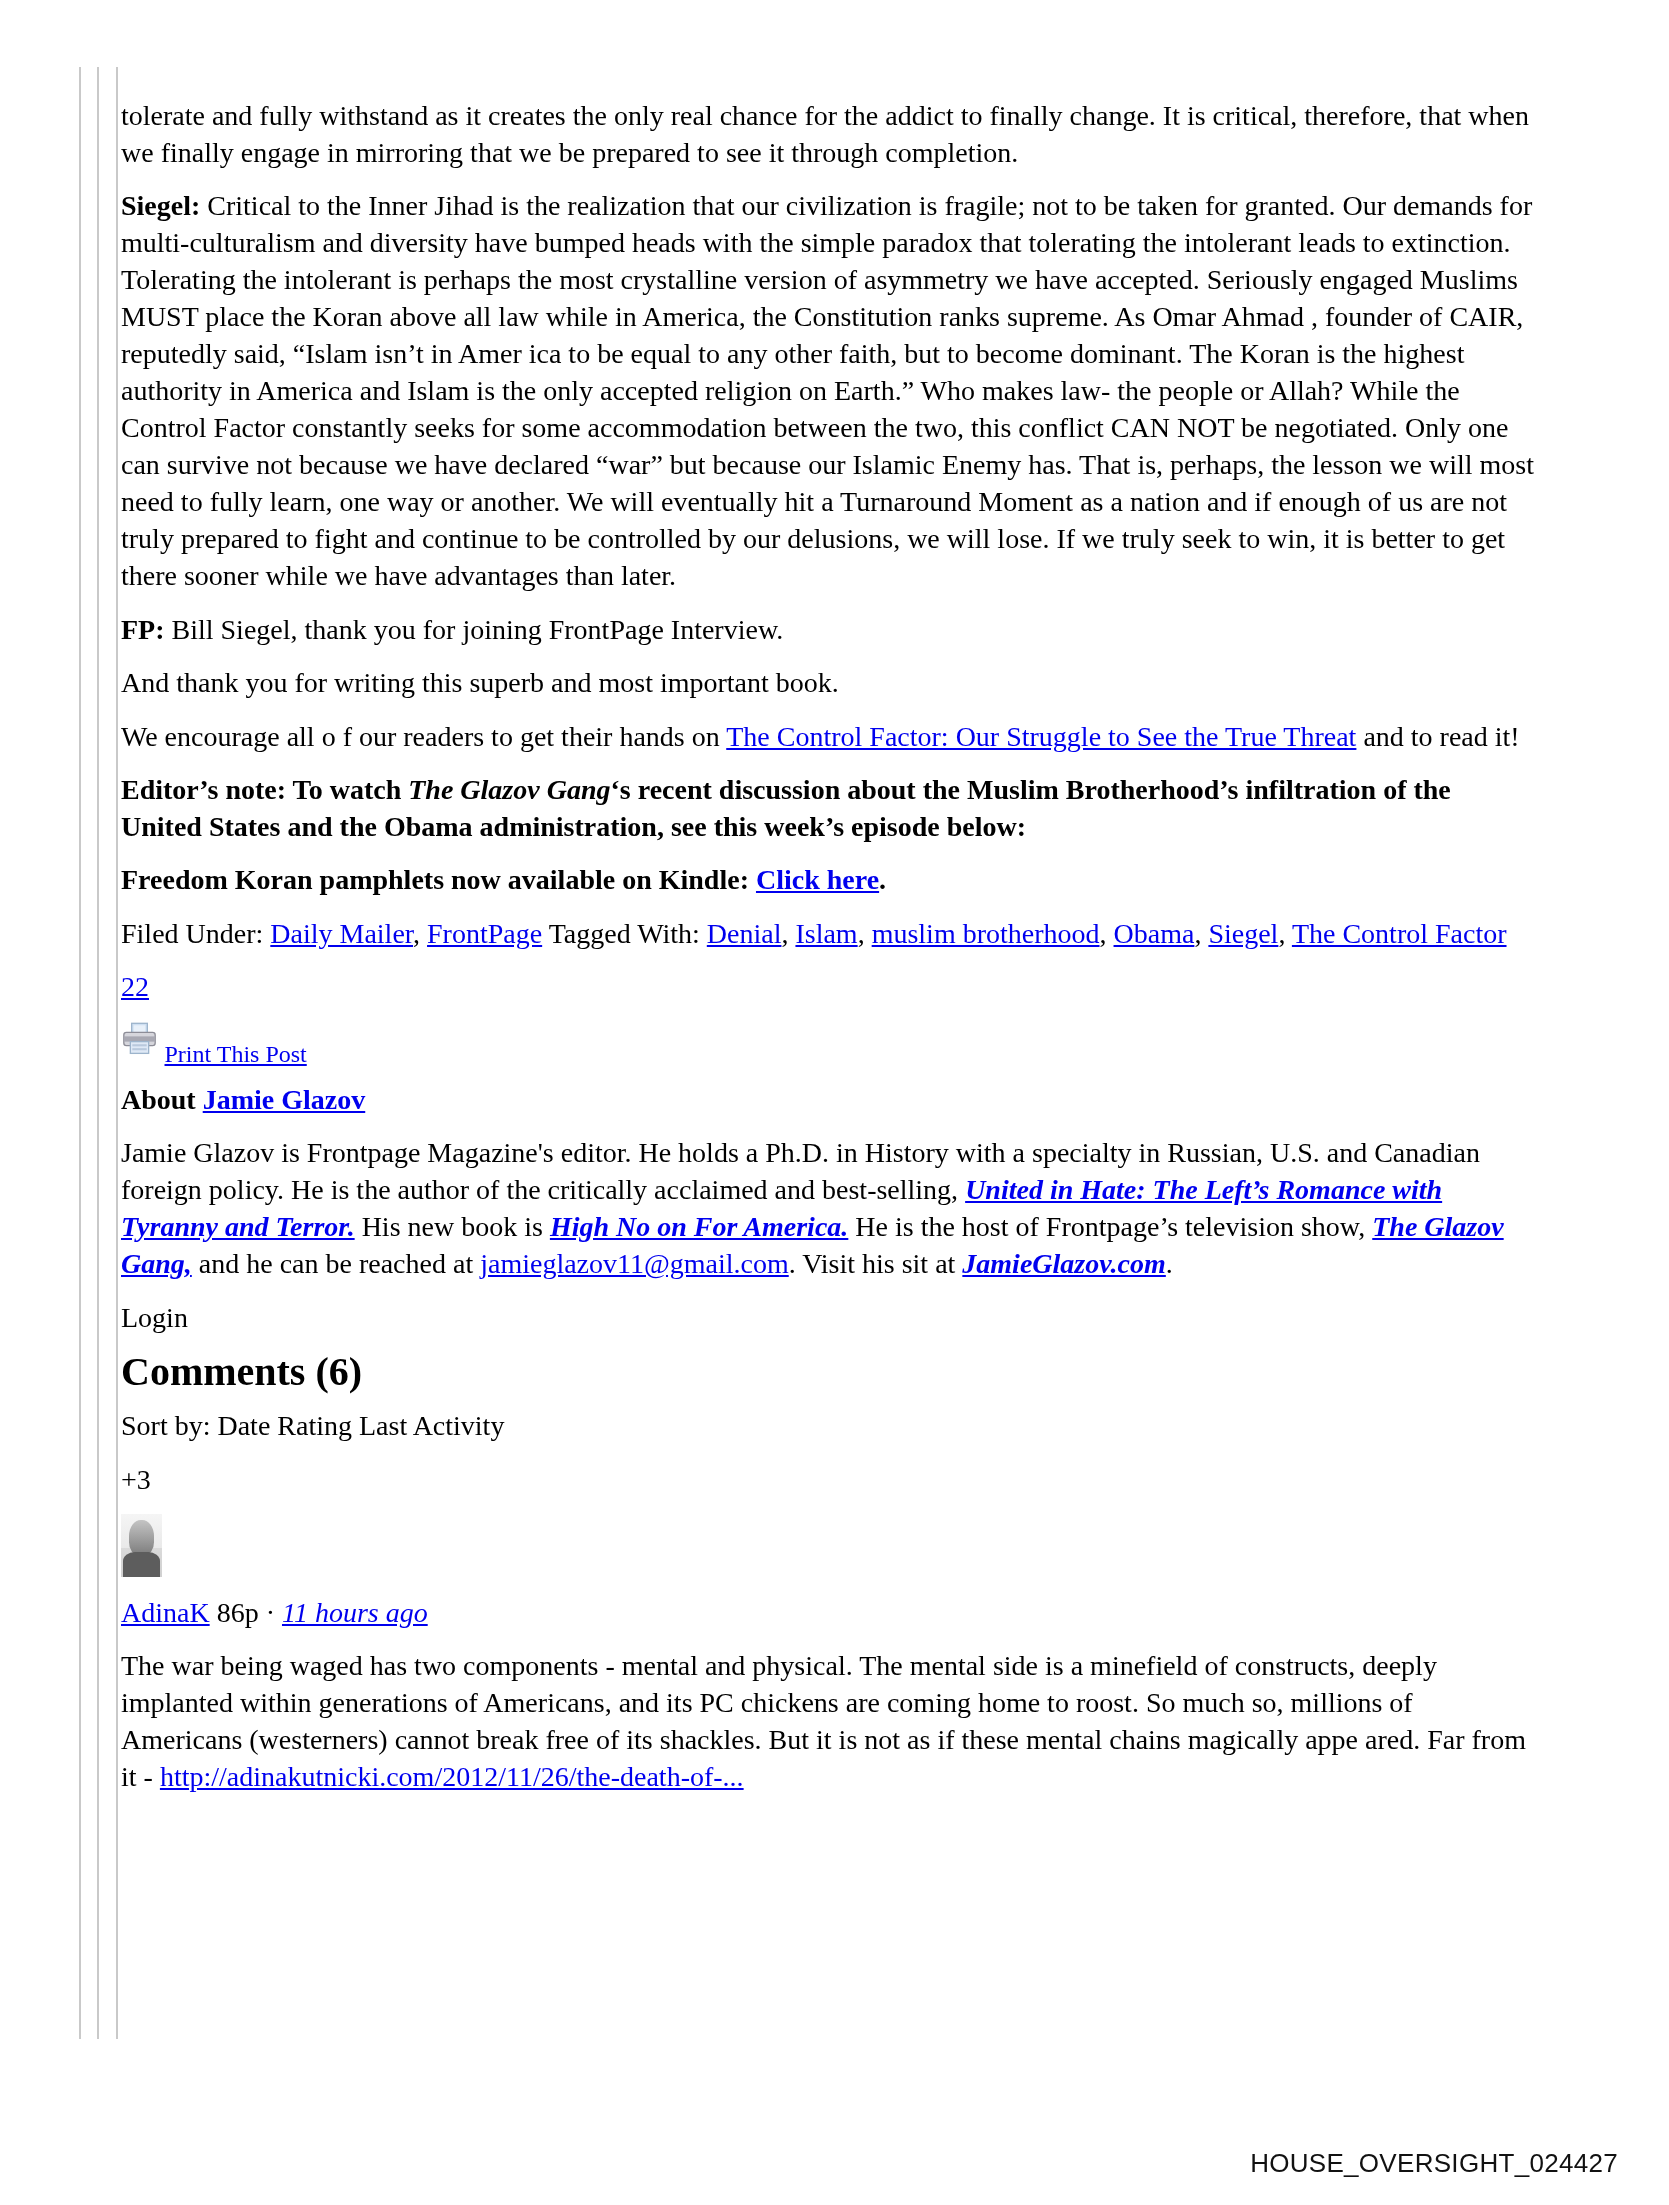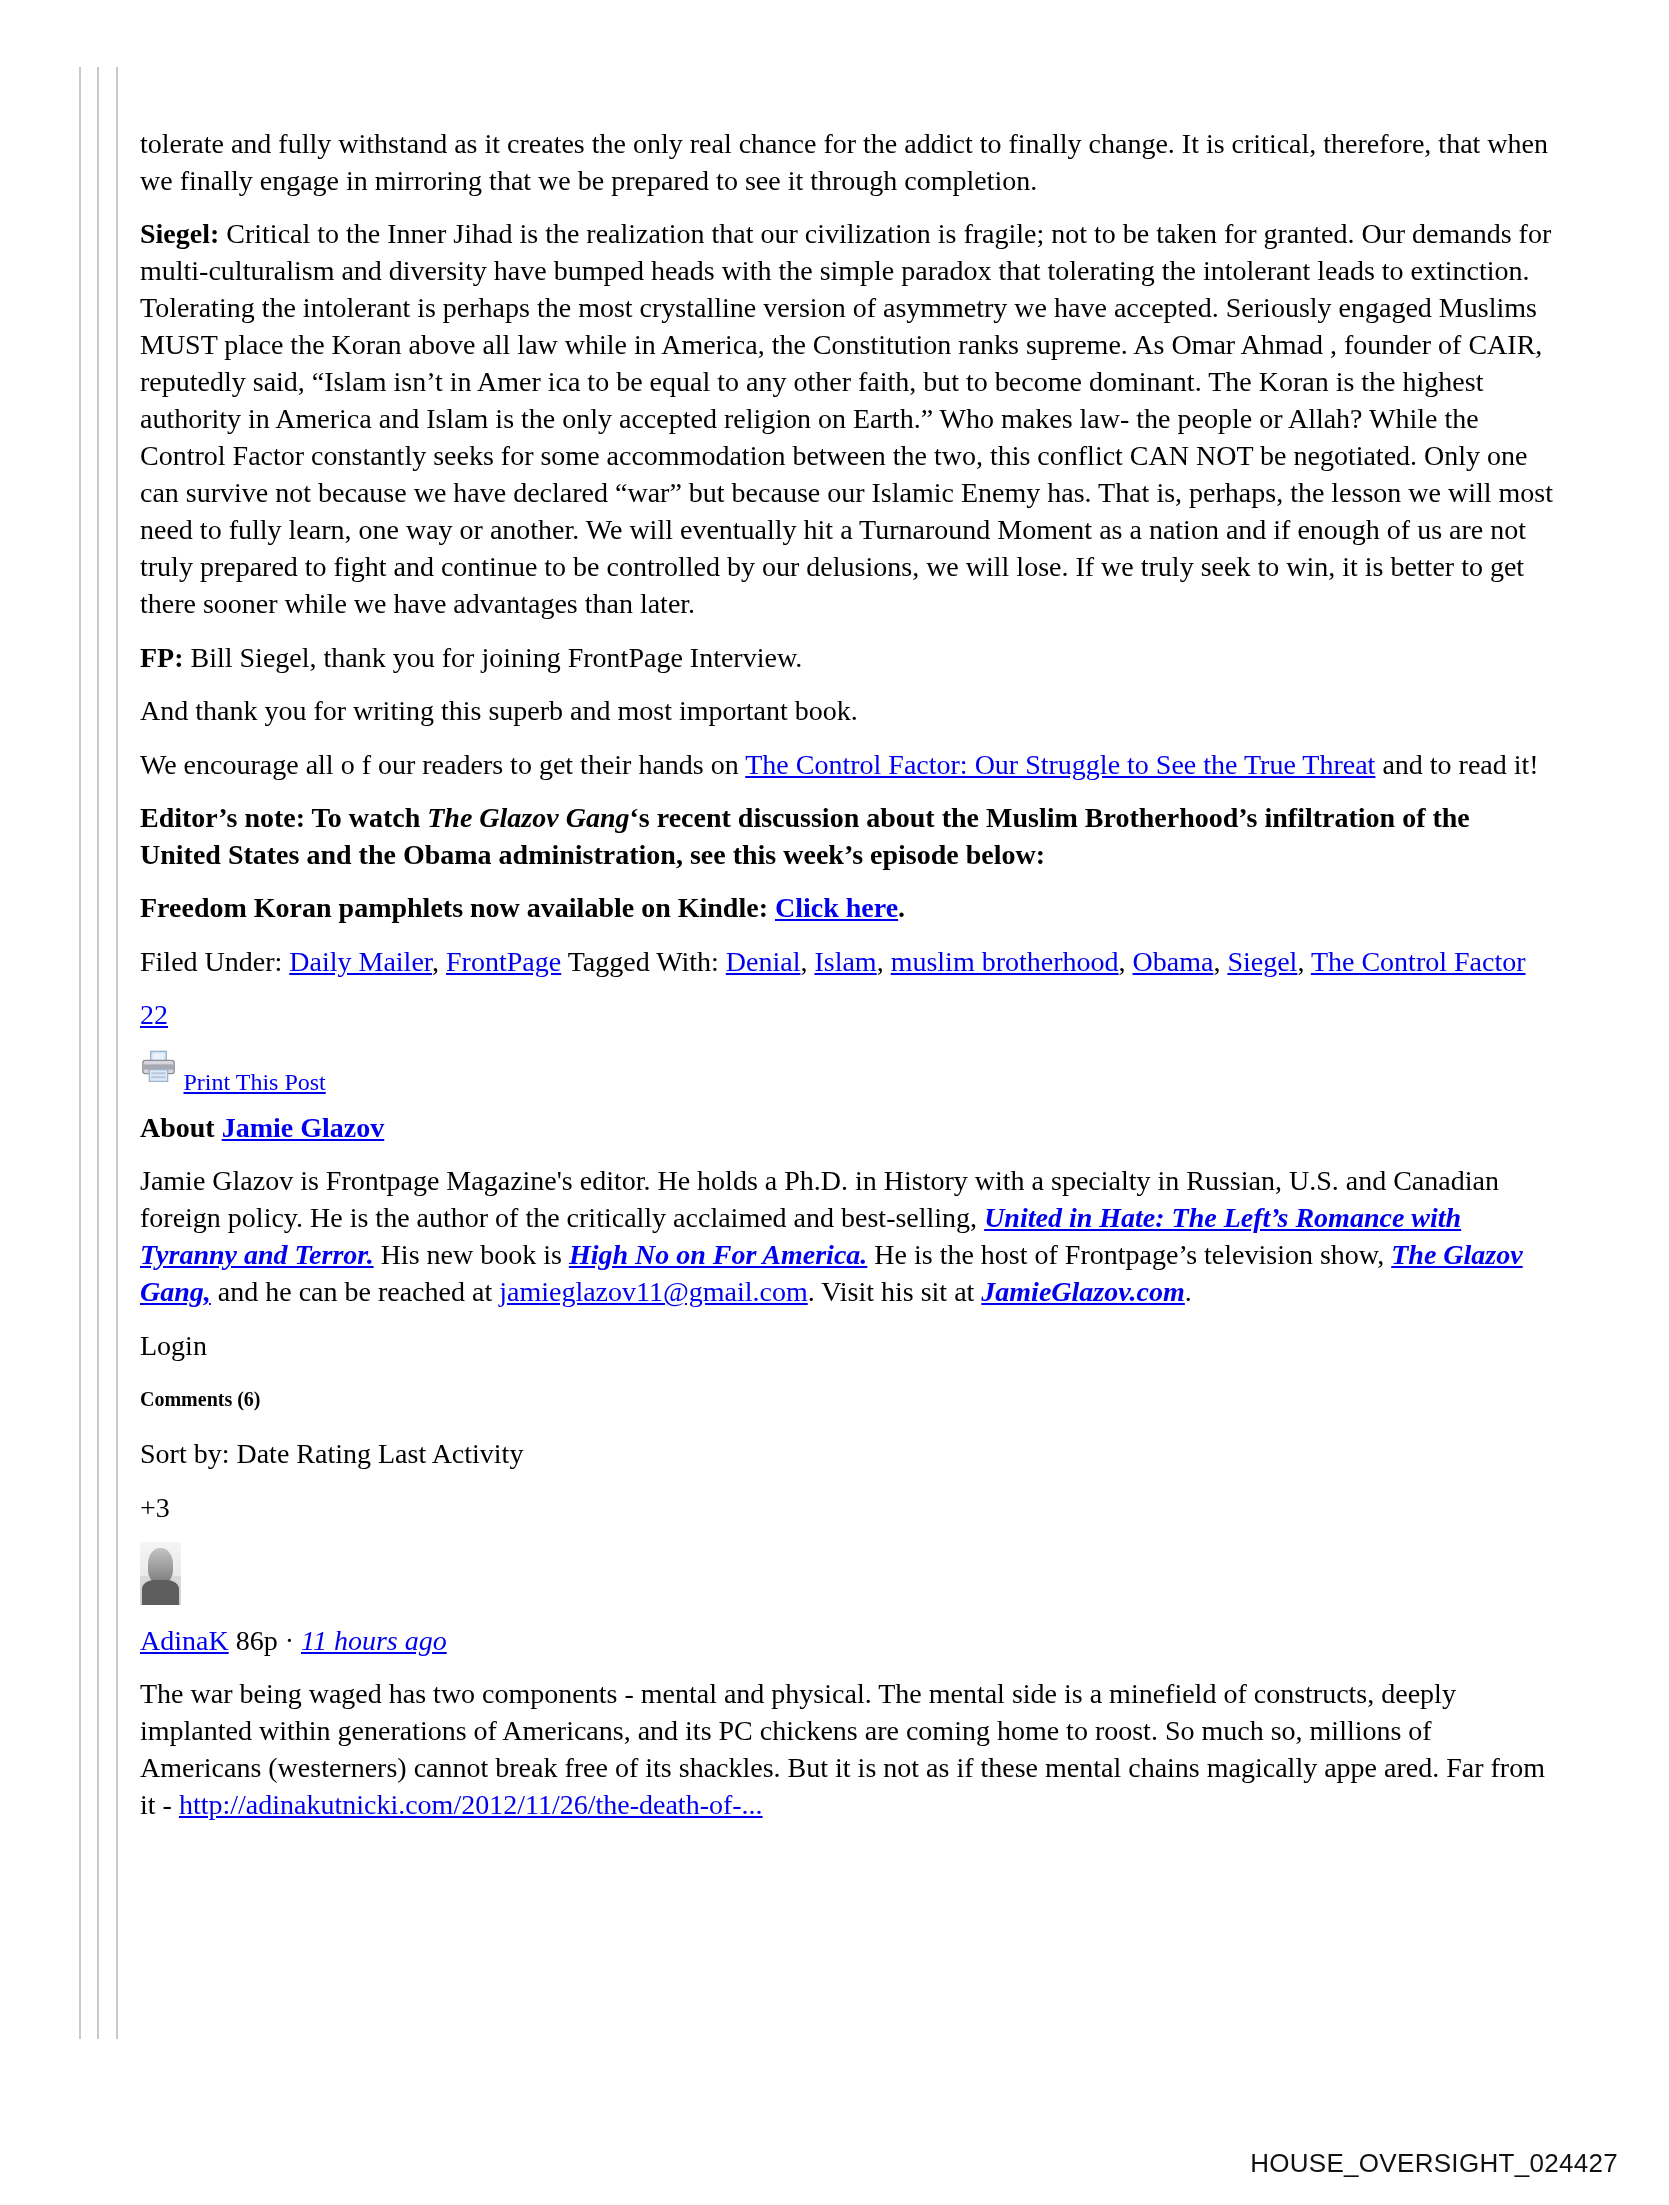--- a/index.html
+++ b/index.html
@@ -11,31 +11,31 @@
     color:#000000;
     overflow:hidden;
   }
   .qbar {
     position:absolute;
     top:67px; height:1972px; width:2px;
     background:#c9c9c9;
   }
   .content {
     position:absolute;
-    left:140px; top:97px; width:1413px;
-    font-size:28px; line-height:37px;margin-top:28px;
+    left:121px; top:97px; width:1413px;
+    font-size:28px; line-height:37px;
   }
   .content p { margin:0 0 16.4px 0; }
   .b { font-weight:bold; }
   .i { font-style:italic; }
   .link { color:#0000EE; text-decoration:underline; cursor:pointer; }
   .small { font-size:24px; line-height:22px; }
   .print-line { display:flex; align-items:flex-end; gap:6.5px; margin:0 0 16.4px 0; }
   .printer-svg { display:inline-block; }
-  .comments-h { font-size:20px; line-height:39px; font-weight:bold; }
+  .comments-h { font-size:40px; line-height:39px; font-weight:bold; }
   .avatar {
     position:relative; width:41px; height:63px;
     margin:2.6px 0 16.4px 0; overflow:hidden;
     background:linear-gradient(#f5f5f5 0%, #e9e9e9 54%, #dadada 54%, #d0d0d0 100%);
   }
   .av-head {
     position:absolute; left:19%; top:9%; width:62%; height:56%;
     background:linear-gradient(#c4c4c4,#7d7d7d);
     border-radius:46% 46% 36% 36%;
   }

